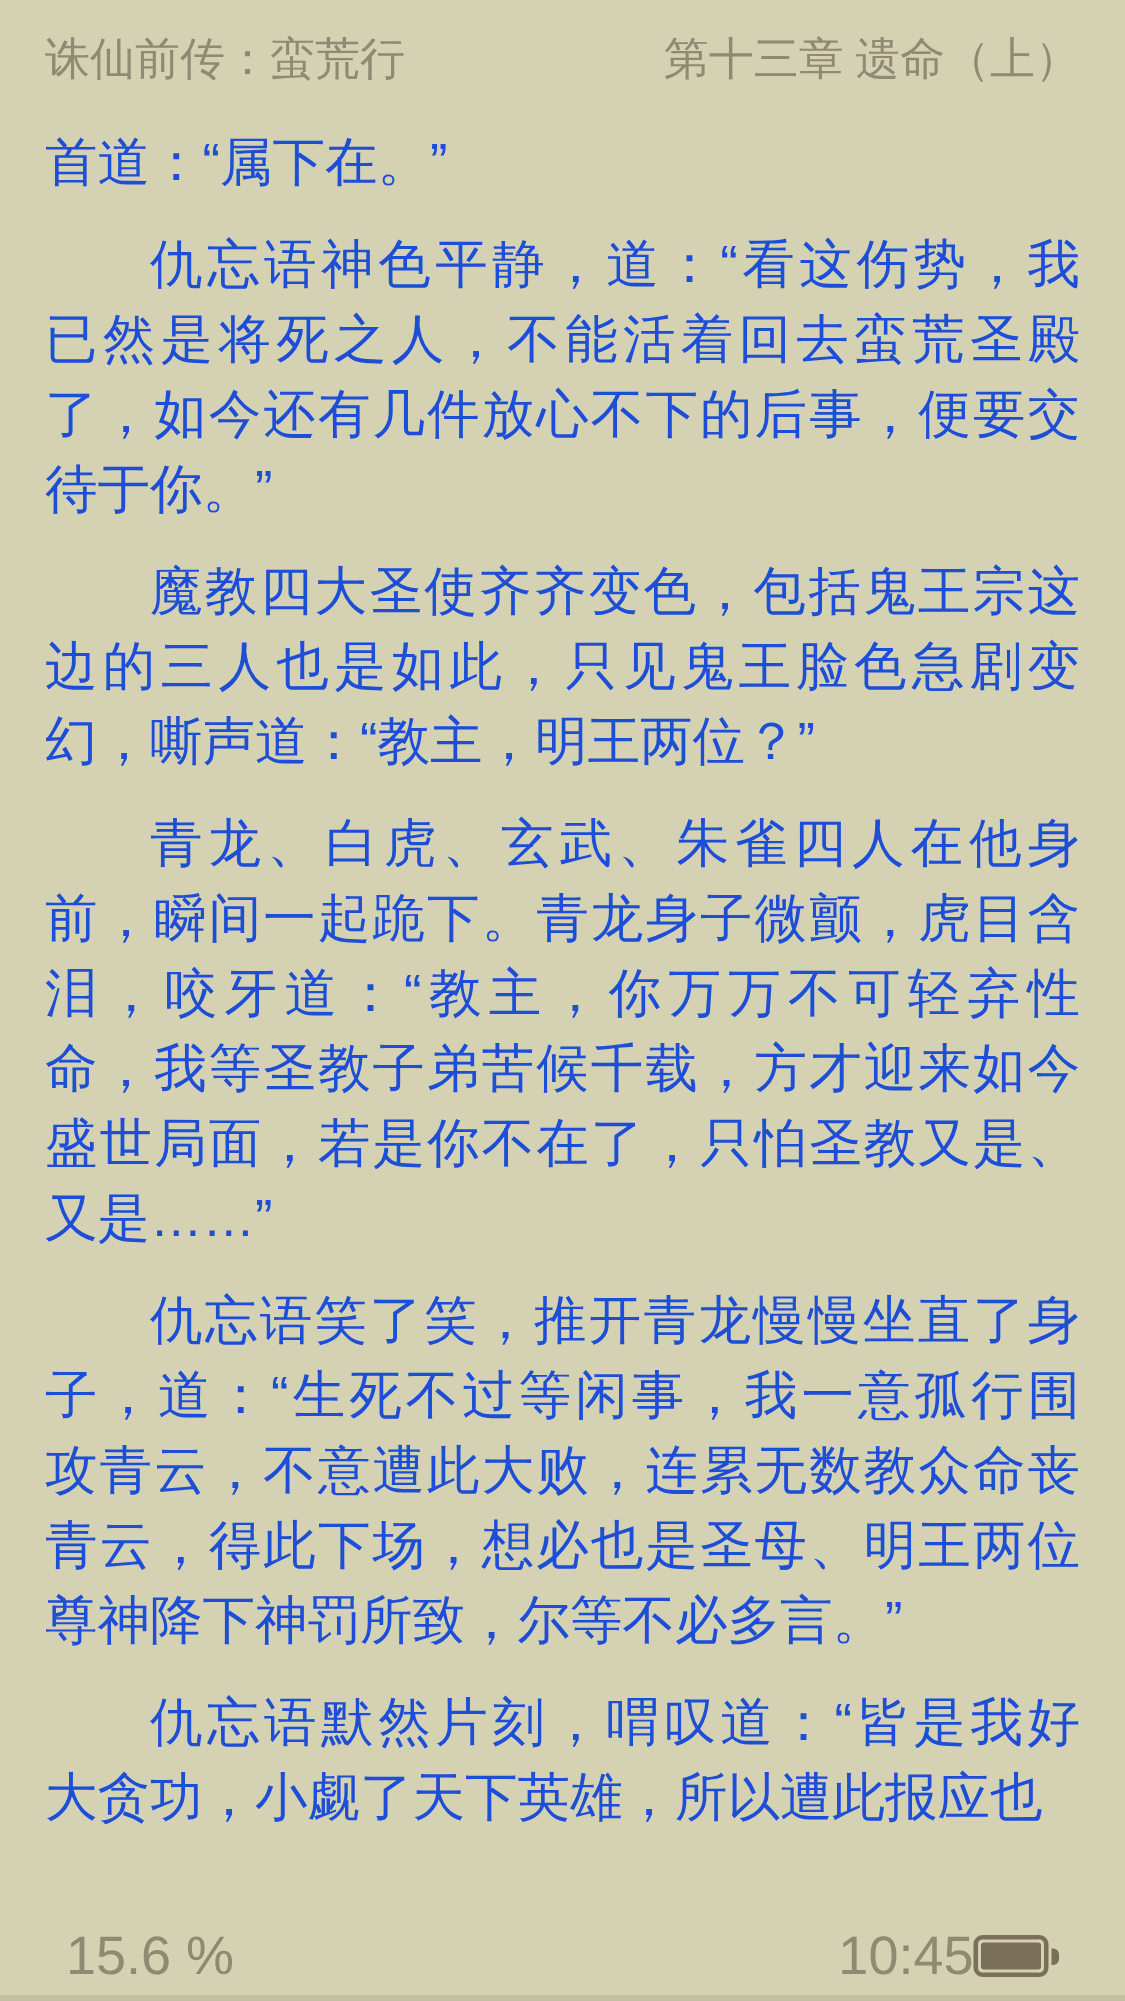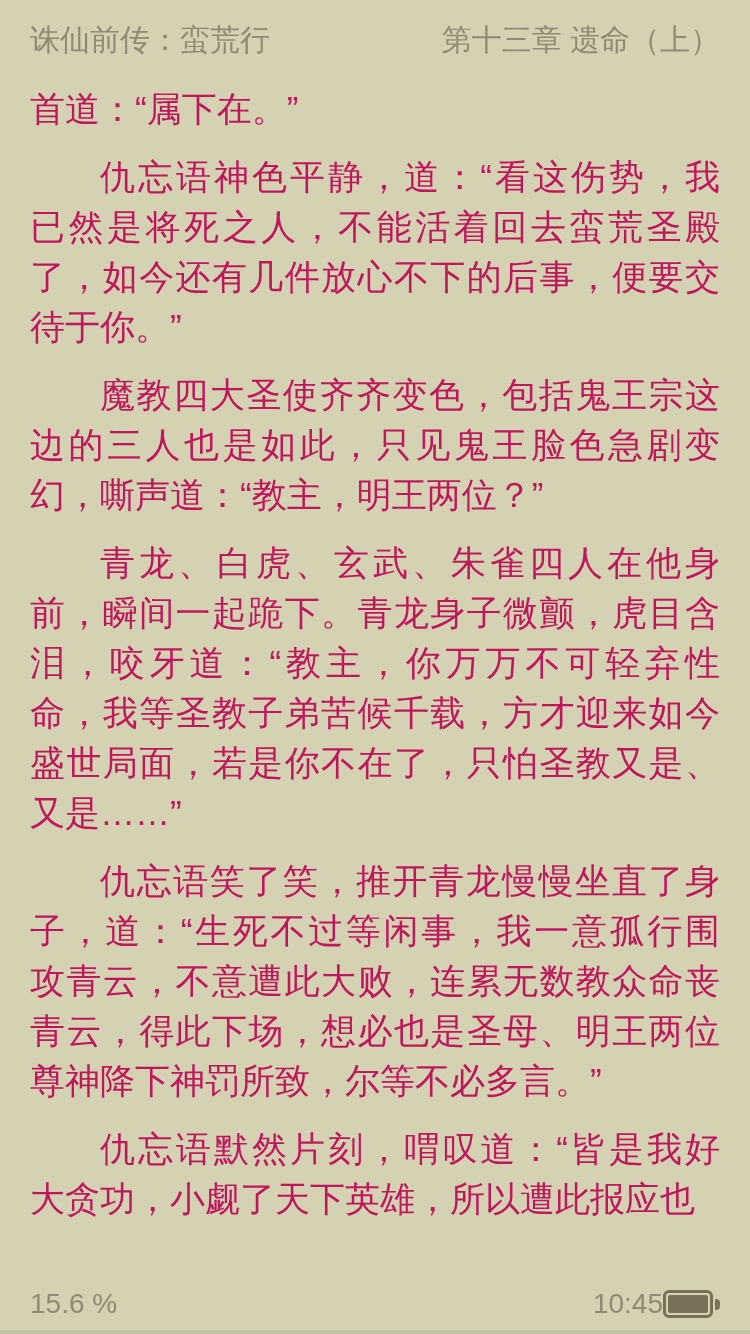--- a/index.html
+++ b/index.html
@@ -26,26 +26,27 @@
     align-items: center;
     padding: 0 30px;
     margin-top: 24px;
     height: 32px;
     color: #8f8a73;
     font-size: 30px;
     line-height: 32px;
   }
   .header .chapter {
     text-align: center;
+    font-family: Liberation Serif, serif;
   }
   
   .content {
     margin-top: 28px;
     padding: 0 30px;
-    color: #be185d;
+    color: #1d4ed8;
     font-size: 35px;
   }
   .para {
     margin: 0 0 18px 0;
   }
   .para:last-child { margin-bottom: 12px; }
   .line {
     height: 50px;
     line-height: 50px;
     text-align: justify;
@@ -60,26 +61,26 @@
   .line.indent {
     padding-left: 70px;
   }
   
   .footer {
     position: absolute;
     left: 0;
     right: 0;
     bottom: 12px;
     height: 36px;
-    padding: 0 30px;
+    padding: 0 44px;
     display: flex;
     justify-content: space-between;
     align-items: center;
     color: #8f8a73;
-    font-size: 28px;
+    font-size: 36px;
   }
   .footer .right-group {
     display: flex;
     align-items: center;
     gap: 0;
   }
   
   .battery {
     display: inline-flex;
     align-items: center;

